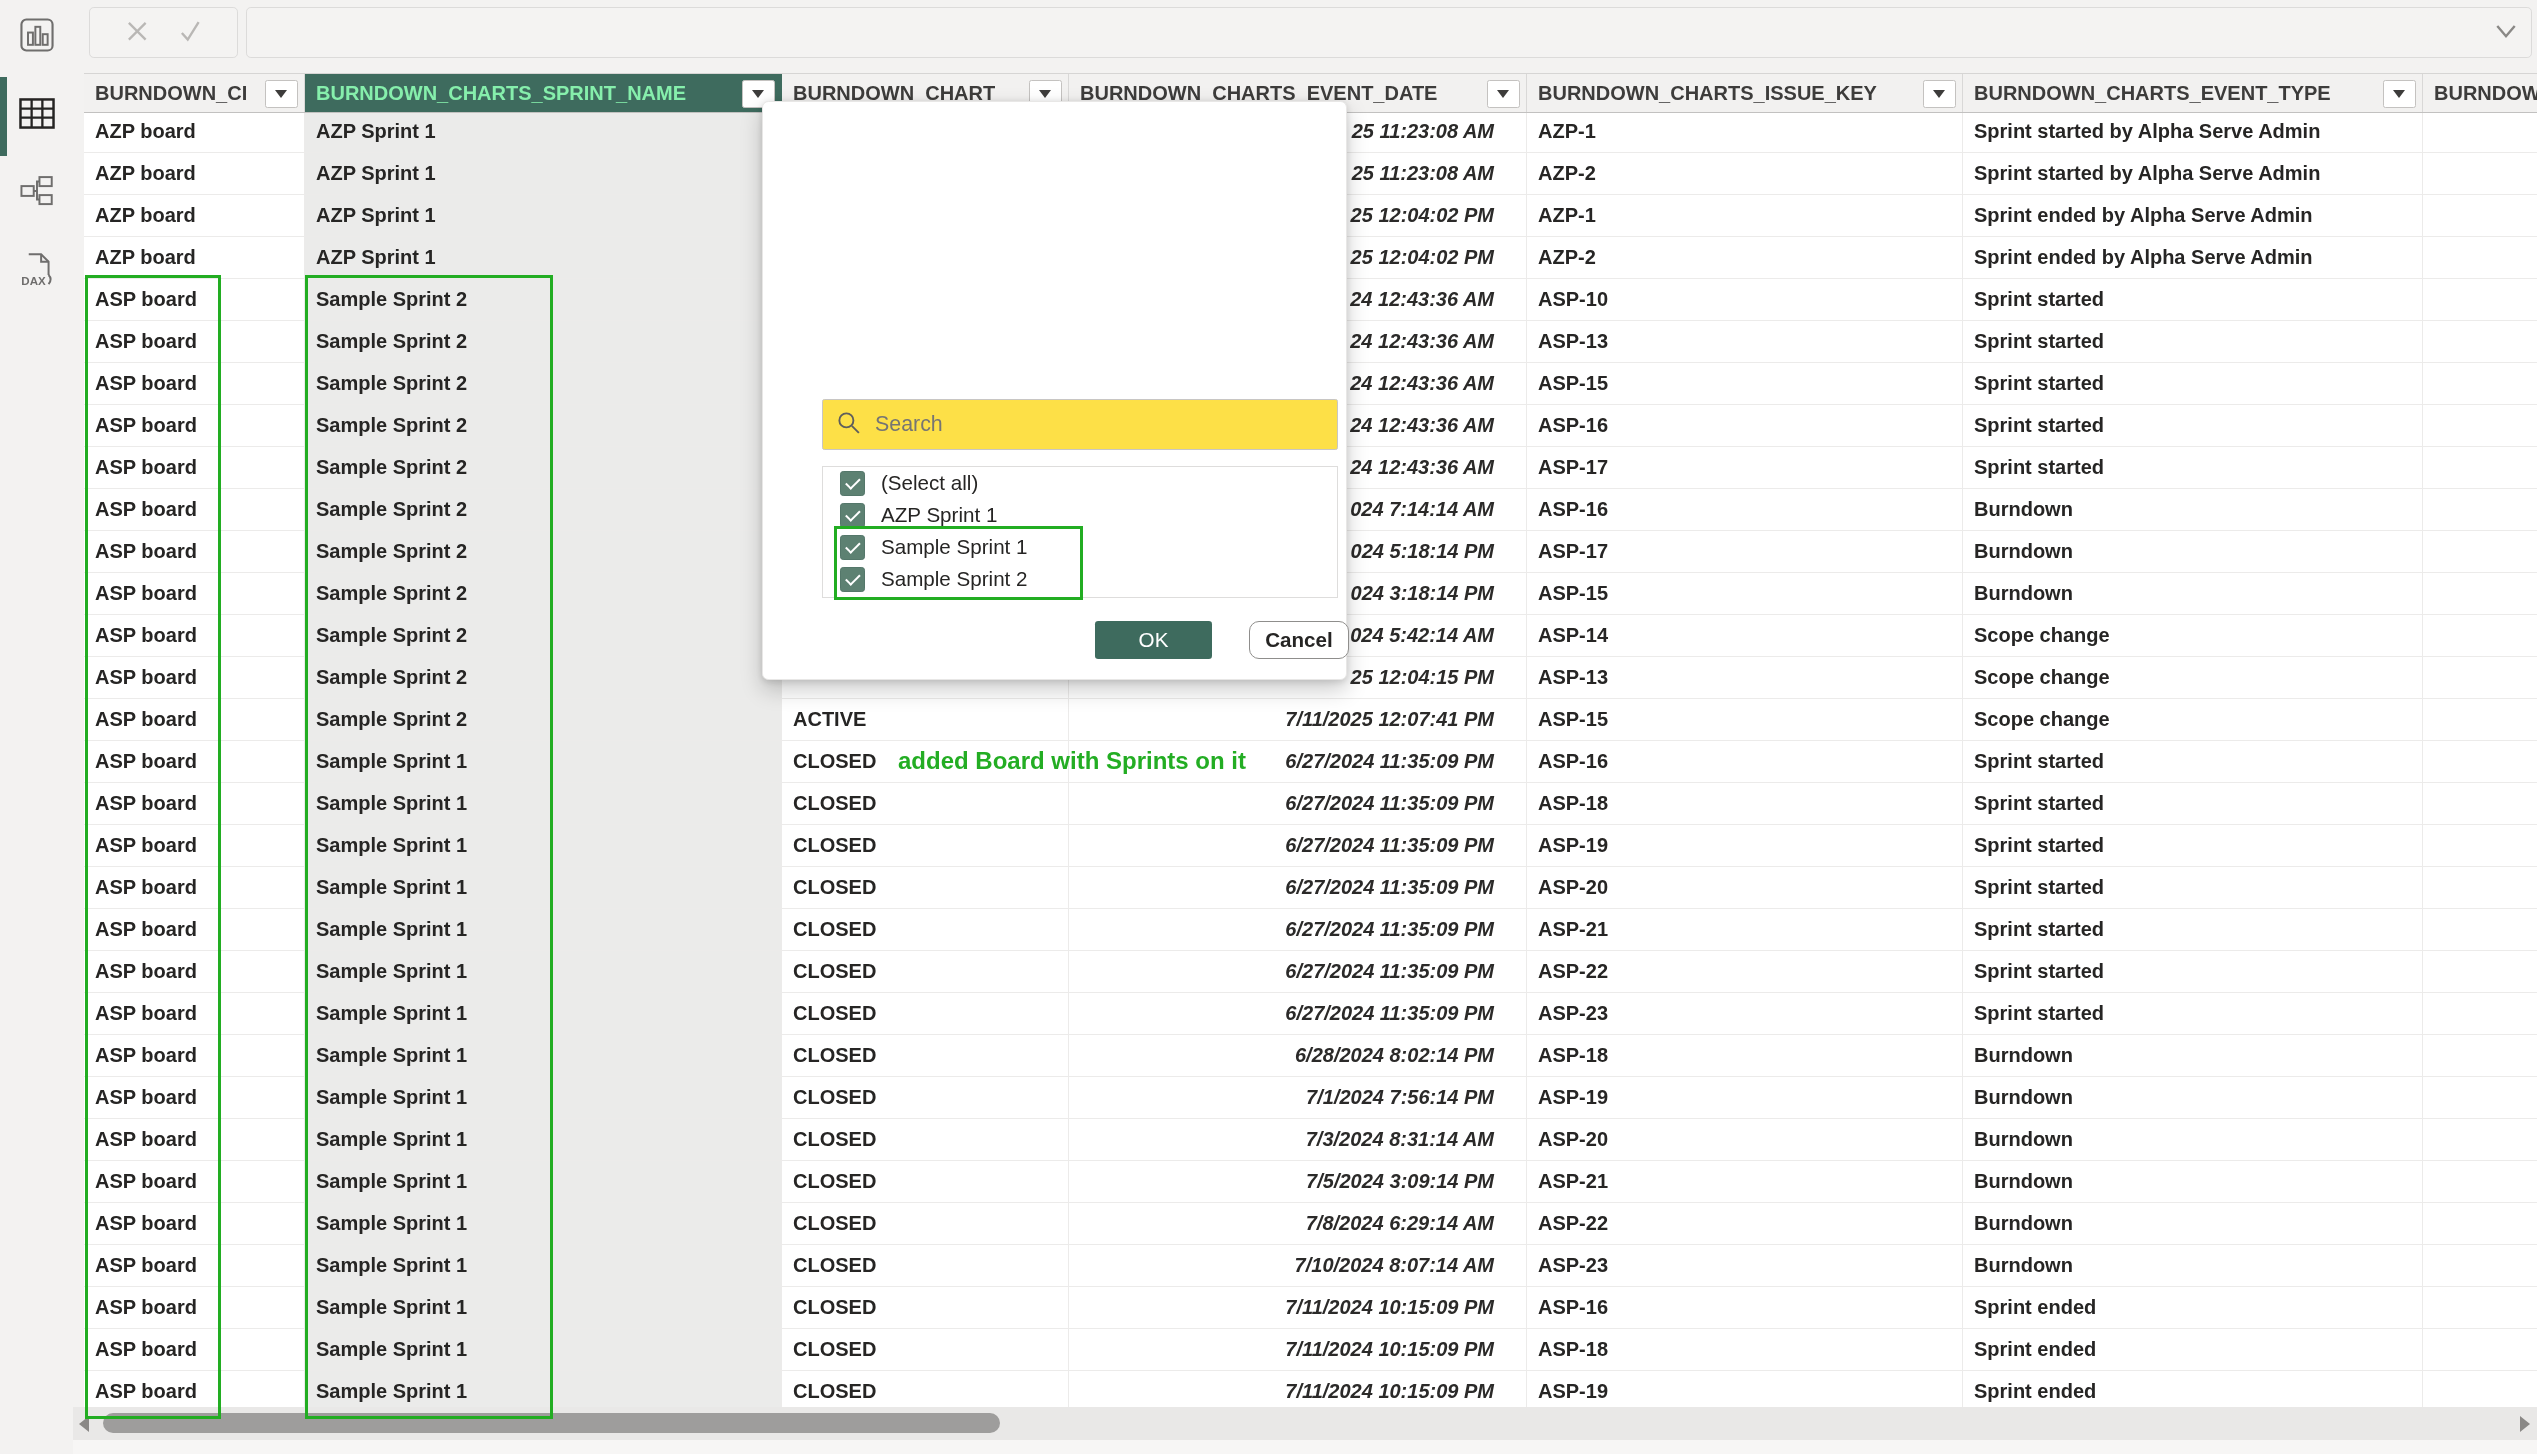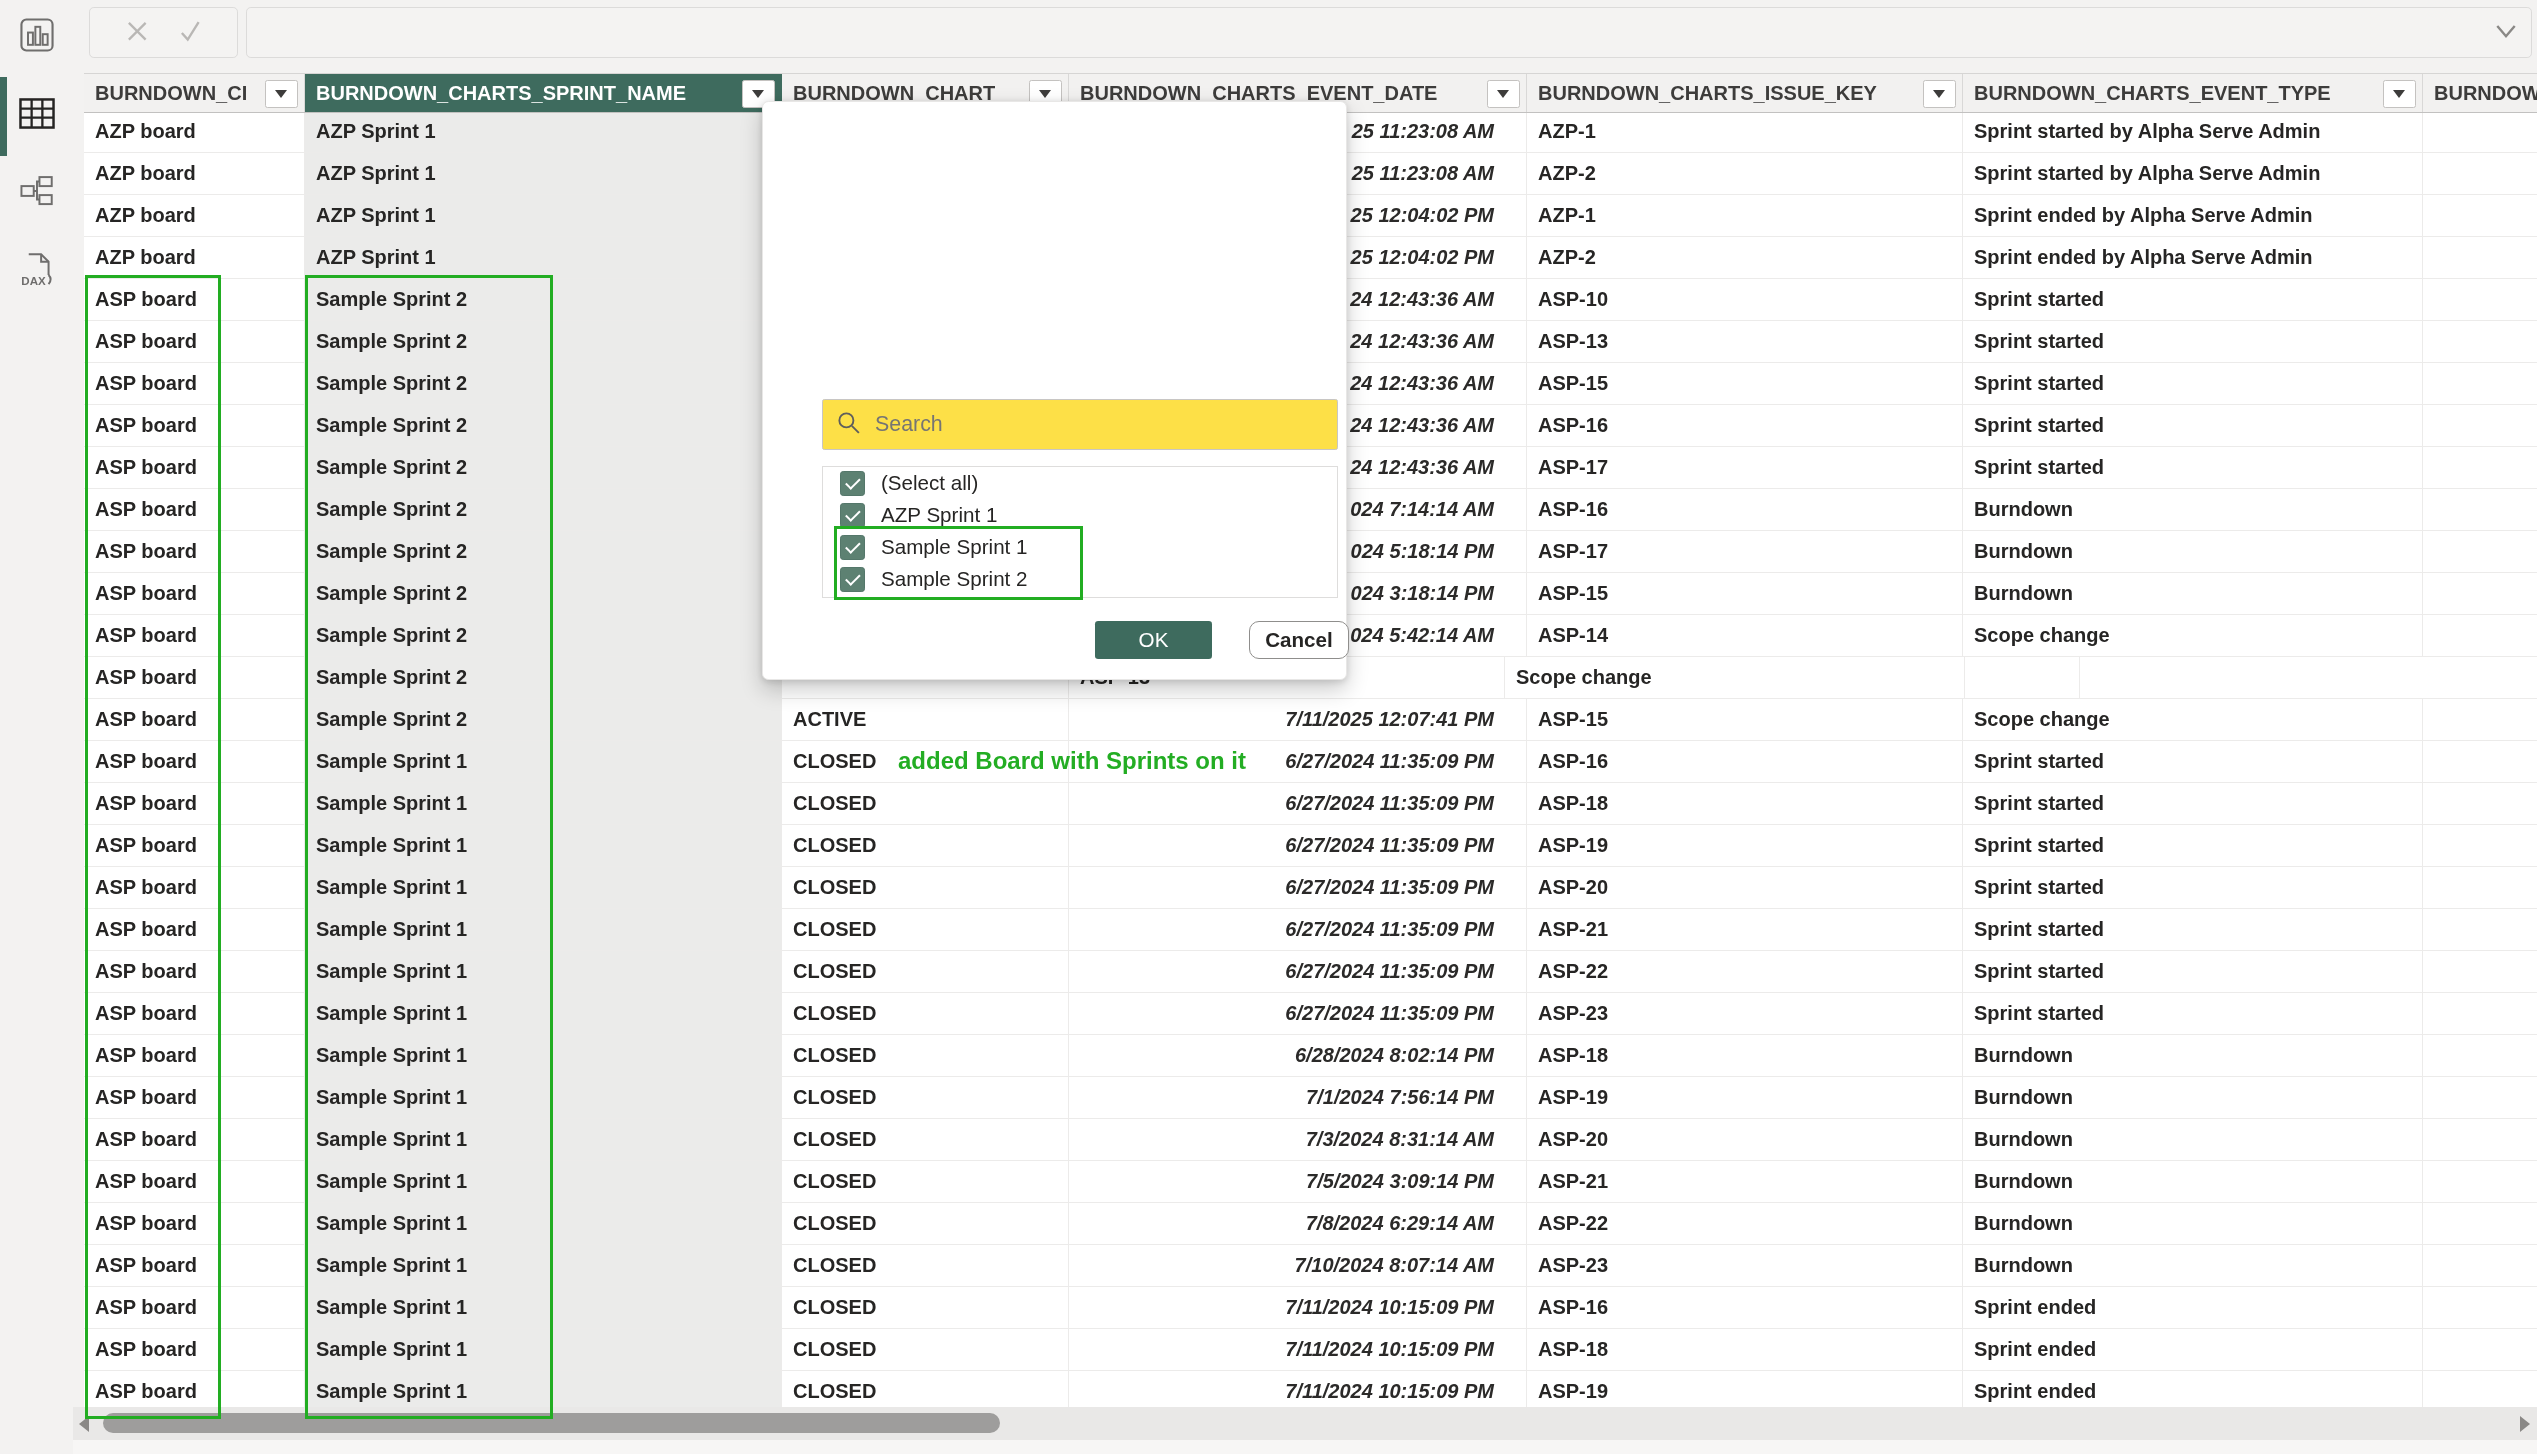--- a/index.html
+++ b/index.html
@@ -15,21 +15,21 @@
   #active-bar{position:absolute;left:0;top:77px;width:7.1px;height:79px;background:#3e6b5e;}
   
   #toolbar{position:absolute;left:73px;top:0;right:0;height:68px;background:#f3f2f1;}
   .fxgroup{position:absolute;left:16px;top:7.1px;width:149px;height:51px;background:#f4f3f2;border:0.8px solid #dcdbda;border-radius:4.8px;display:flex;align-items:center;justify-content:center;gap:24px;box-sizing:border-box;}
   .fxbar{position:absolute;left:173px;top:7.1px;right:6.3px;height:51px;background:#f4f3f2;border:0.8px solid #dcdbda;border-radius:4.8px;box-sizing:border-box;}
   .fxbar input{position:absolute;left:14.3px;top:4.8px;right:55px;bottom:4.8px;border:none;outline:none;background:transparent;font-size:20.6px;font-family:"Liberation Sans",sans-serif;color:#323130;}
   .fxchev{position:absolute;right:12.7px;top:14.3px;}
   
   #grid-header{position:absolute;left:84px;top:73px;height:38px;white-space:nowrap;font-weight:bold;border-top:0.8px solid #d6d5d4;border-bottom:0.8px solid #c2c1c0;box-sizing:content-box;z-index:2;}
   .hcell{display:inline-block;position:relative;height:38px;line-height:38px;box-sizing:border-box;background:#f2f1f0;border-right:0.8px solid #d9d8d7;padding-left:11px;font-size:20px;color:#3d3c3b;overflow:hidden;white-space:nowrap;vertical-align:top;}
-  .hcell.sel{background:#3e6b5e;color:#ffffff;border-right-color:#3e6b5e;}
+  .hcell.sel{background:#3e6b5e;color:#86efac;border-right-color:#3e6b5e;}
   .c0{width:221px;} .c1{width:477px;} .c2{width:287px;} .c3{width:458px;} .c4{width:436px;} .c5{width:460px;} .c6{width:115px;border-right:none;}
   .fbtn{position:absolute;right:6.3px;top:5.5px;width:32.5px;height:28px;background:#ffffff;border:0.8px solid #c4c2c0;border-radius:2.4px;display:flex;align-items:center;justify-content:center;cursor:pointer;box-sizing:border-box;}
   .tri{width:0;height:0;border-left:6.3px solid transparent;border-right:6.3px solid transparent;border-top:8.7px solid #3d3c3b;}
   #rows{position:absolute;left:84px;top:111px;width:2454px;height:1297px;overflow:hidden;background:#ffffff;z-index:1;font-weight:bold;}
   .row{display:flex;height:42px;box-sizing:border-box;border-bottom:0.8px solid #ecebea;background:#ffffff;}
   .cell{flex:none;box-sizing:border-box;border-right:0.8px solid #ecebea;padding-left:11px;line-height:40px;font-size:20px;color:#262524;overflow:hidden;white-space:nowrap;}
   .cell.c1{background:#ebebea;}
   .cell.c3{text-align:right;padding-right:32px;padding-left:0;font-style:italic;color:#2b2a29;}
   
   #hscroll{position:absolute;left:73px;right:0;top:1407px;height:32.5px;background:#e9e8e7;z-index:3;}
@@ -267,20 +267,21 @@
         <div class="cell c2"></div>
         <div class="cell c3">024 5:42:14 AM</div>
         <div class="cell c4">ASP-14</div>
         <div class="cell c5">Scope change</div>
         <div class="cell c6"></div>
       </div>
       <div class="row">
         <div class="cell c0">ASP board</div>
         <div class="cell c1">Sample Sprint 2</div>
         <div class="cell c2"></div>
+        <div class="cell c3">25 12:04:15 PM</div>
         <div class="cell c4">ASP-13</div>
         <div class="cell c5">Scope change</div>
         <div class="cell c6"></div>
       </div>
       <div class="row">
         <div class="cell c0">ASP board</div>
         <div class="cell c1">Sample Sprint 2</div>
         <div class="cell c2">ACTIVE</div>
         <div class="cell c3">7/11/2025 12:07:41 PM</div>
         <div class="cell c4">ASP-15</div>

